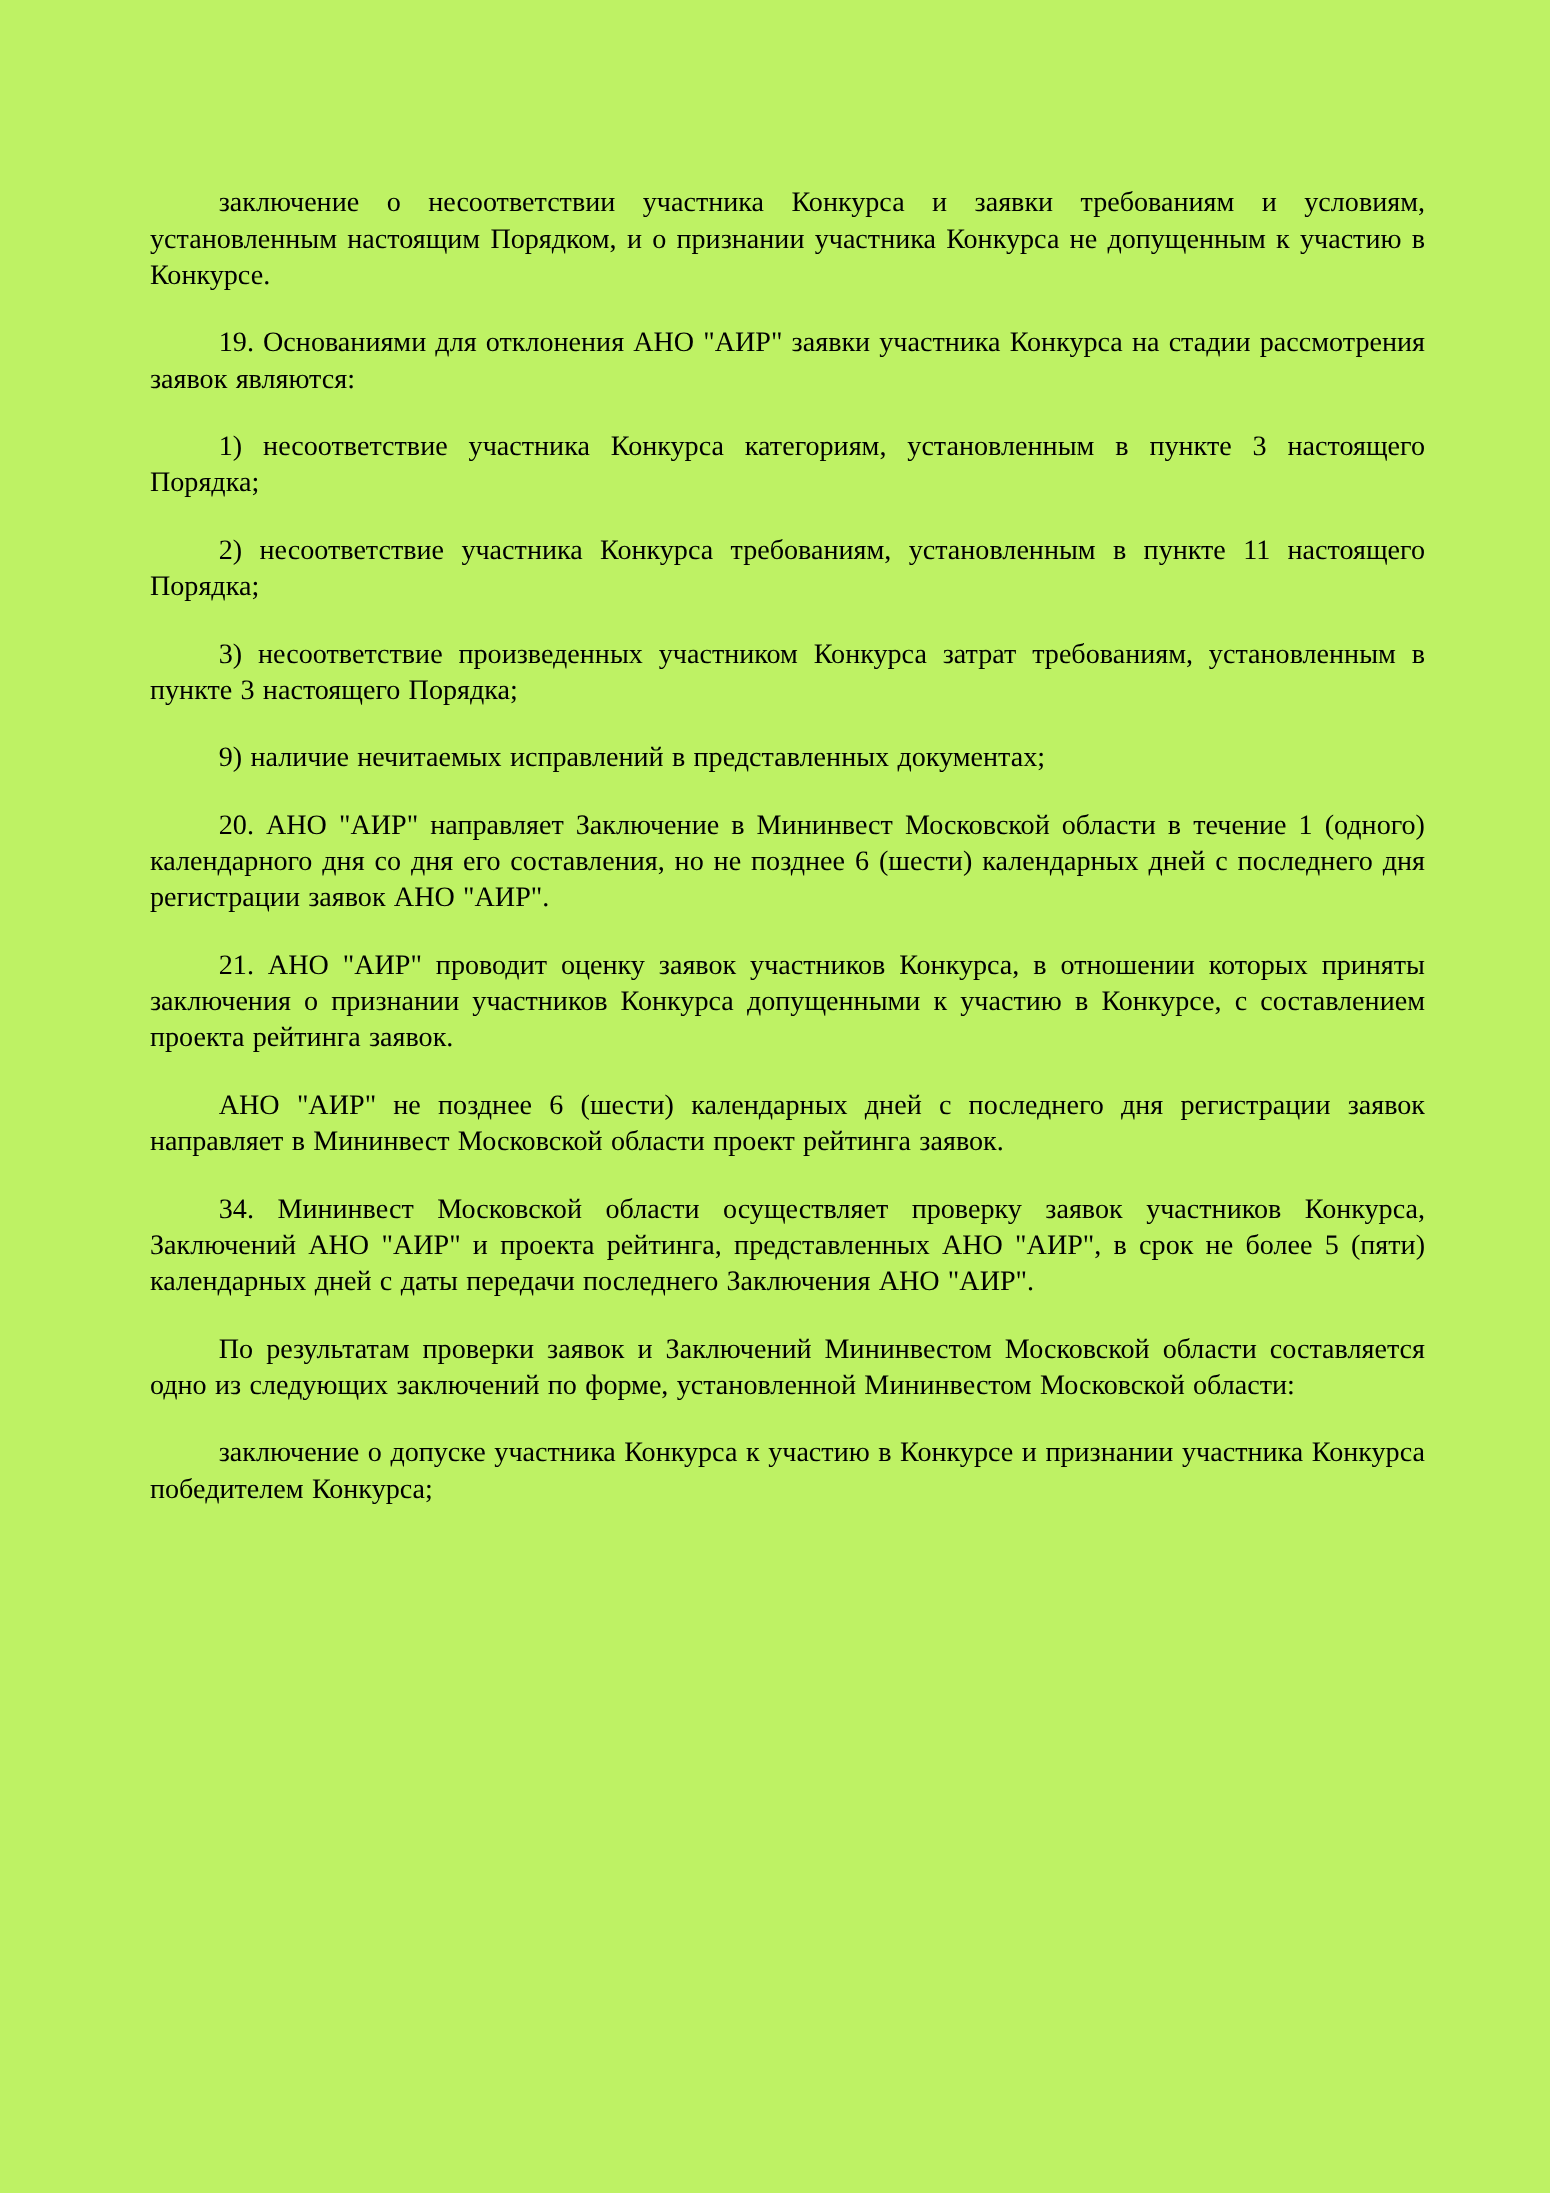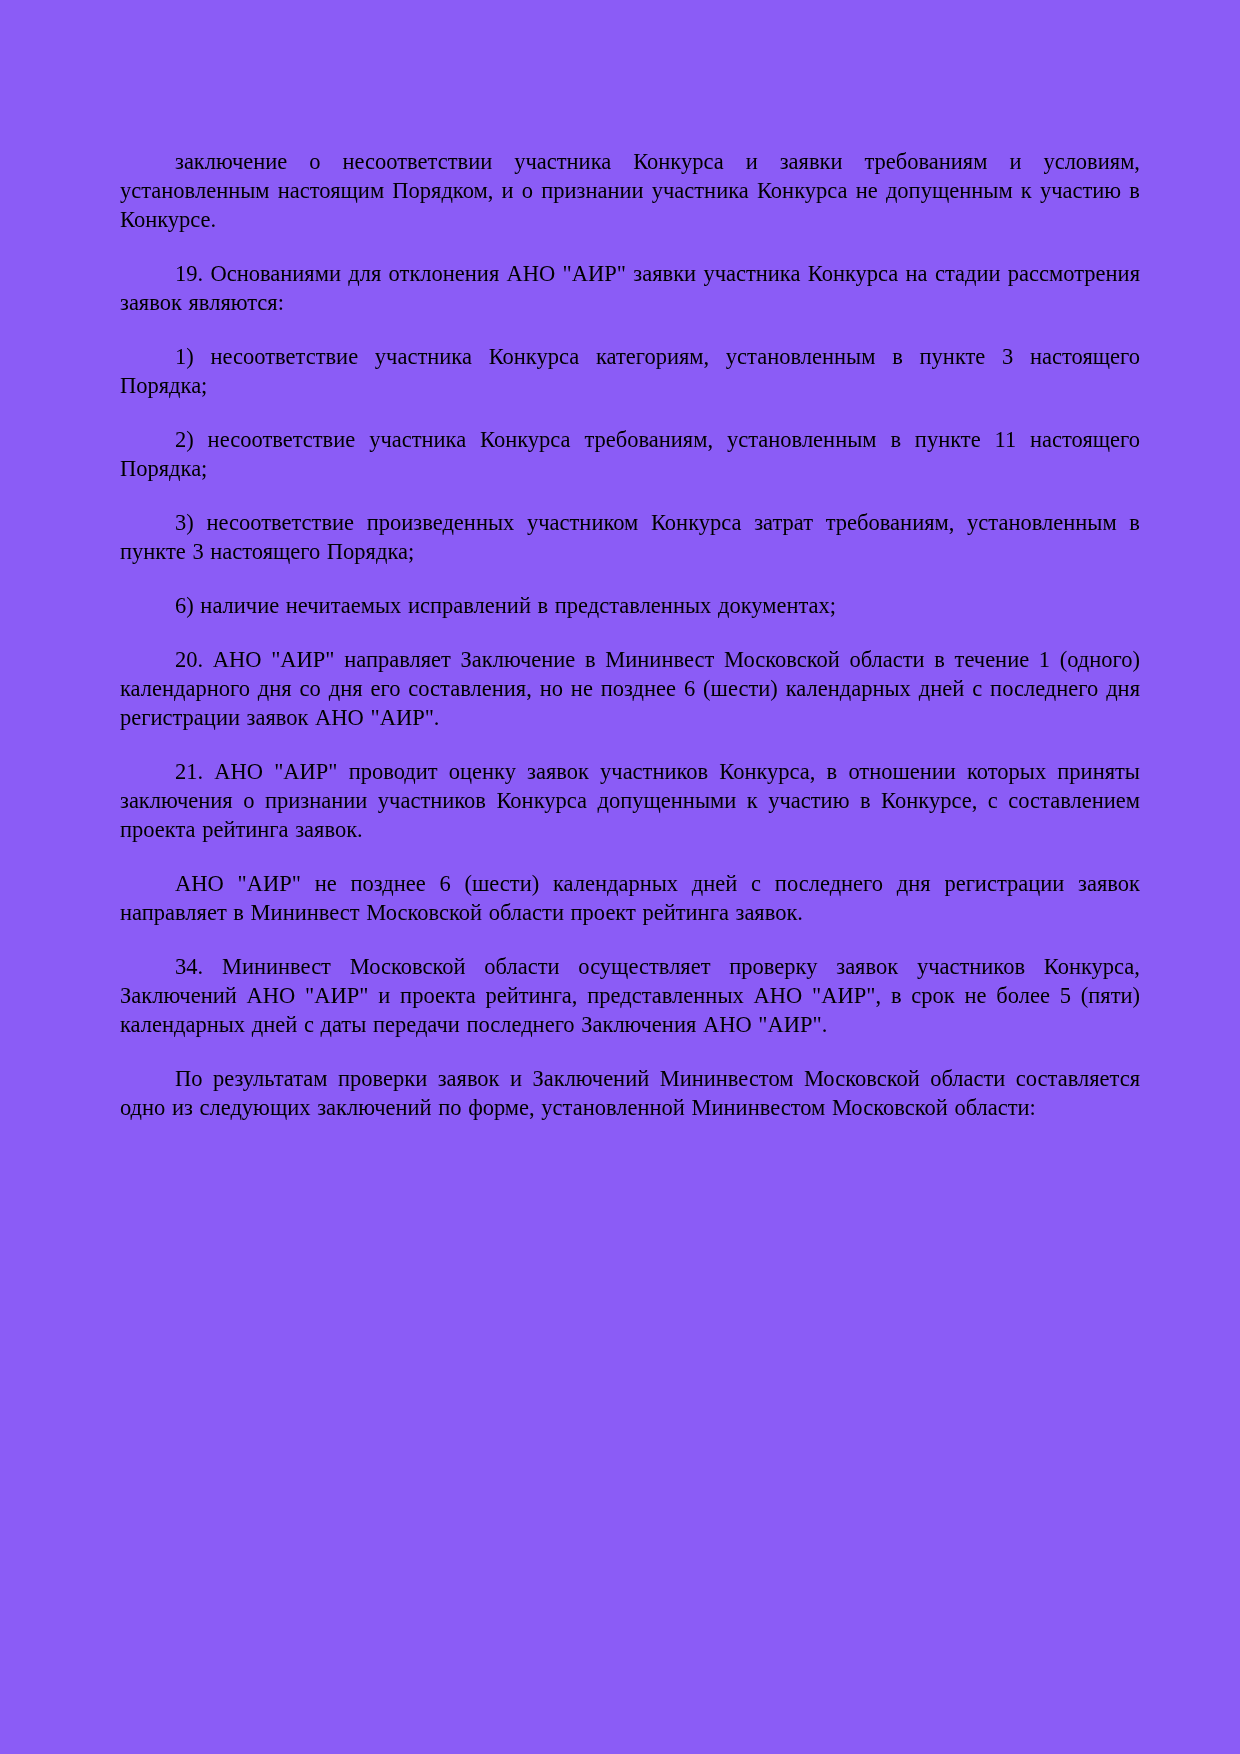--- a/index.html
+++ b/index.html
@@ -10,21 +10,21 @@
   body {
     width: 1240px;
     height: 1754px;
     overflow: hidden;
   }
   .page {
     box-sizing: border-box;
     width: 1240px;
     height: 1754px;
     padding: 147px 100px 60px 120px;
-    background: #8b5cf6;
+    background: #bef264;
   }
   .doc-body p {
     font-family: "Liberation Serif", "DejaVu Serif", serif;
     font-size: 22.5px;
     line-height: 29px;
     color: #000000;
     text-align: justify;
     text-indent: 55px;
     margin: 0 0 25px 0;
     word-spacing: 1px;
@@ -36,20 +36,21 @@
 </head>
 <body>
 
 <div class="page">
   <div class="doc-body">
     <p>заключение о несоответствии участника Конкурса и заявки требованиям и условиям, установленным настоящим Порядком, и о признании участника Конкурса не допущенным к участию в Конкурсе.</p>
     <p>19. Основаниями для отклонения АНО "АИР" заявки участника Конкурса на стадии рассмотрения заявок являются:</p>
     <p>1) несоответствие участника Конкурса категориям, установленным в пункте 3 настоящего Порядка;</p>
     <p>2) несоответствие участника Конкурса требованиям, установленным в пункте 11 настоящего Порядка;</p>
     <p>3) несоответствие произведенных участником Конкурса затрат требованиям, установленным в пункте 3 настоящего Порядка;</p>
-    <p>6) наличие нечитаемых исправлений в представленных документах;</p>
+    <p>9) наличие нечитаемых исправлений в представленных документах;</p>
     <p>20. АНО "АИР" направляет Заключение в Мининвест Московской области в течение 1 (одного) календарного дня со дня его составления, но не позднее 6 (шести) календарных дней с последнего дня регистрации заявок АНО "АИР".</p>
     <p>21. АНО "АИР" проводит оценку заявок участников Конкурса, в отношении которых приняты заключения о признании участников Конкурса допущенными к участию в Конкурсе, с составлением проекта рейтинга заявок.</p>
     <p>АНО "АИР" не позднее 6 (шести) календарных дней с последнего дня регистрации заявок направляет в Мининвест Московской области проект рейтинга заявок.</p>
     <p>34. Мининвест Московской области осуществляет проверку заявок участников Конкурса, Заключений АНО "АИР" и проекта рейтинга, представленных АНО "АИР", в срок не более 5 (пяти) календарных дней с даты передачи последнего Заключения АНО "АИР".</p>
     <p>По результатам проверки заявок и Заключений Мининвестом Московской области составляется одно из следующих заключений по форме, установленной Мининвестом Московской области:</p>
+    <p>заключение о допуске участника Конкурса к участию в Конкурсе и признании участника Конкурса победителем Конкурса;</p>
   </div>
 </div>
 
 </body></html>

